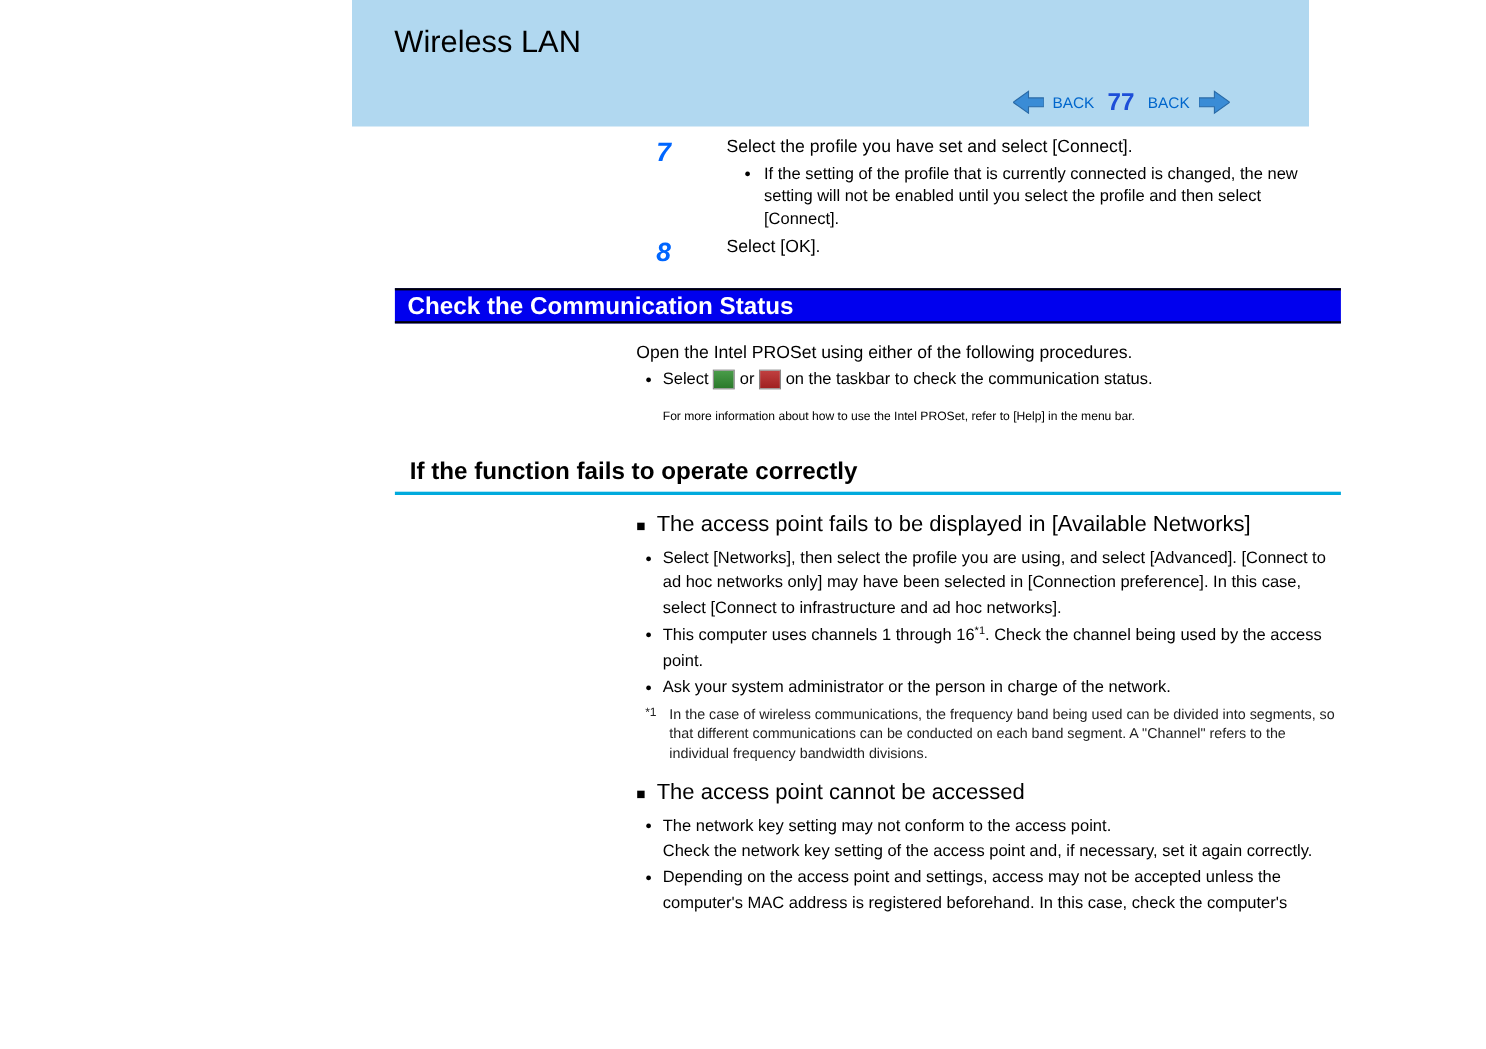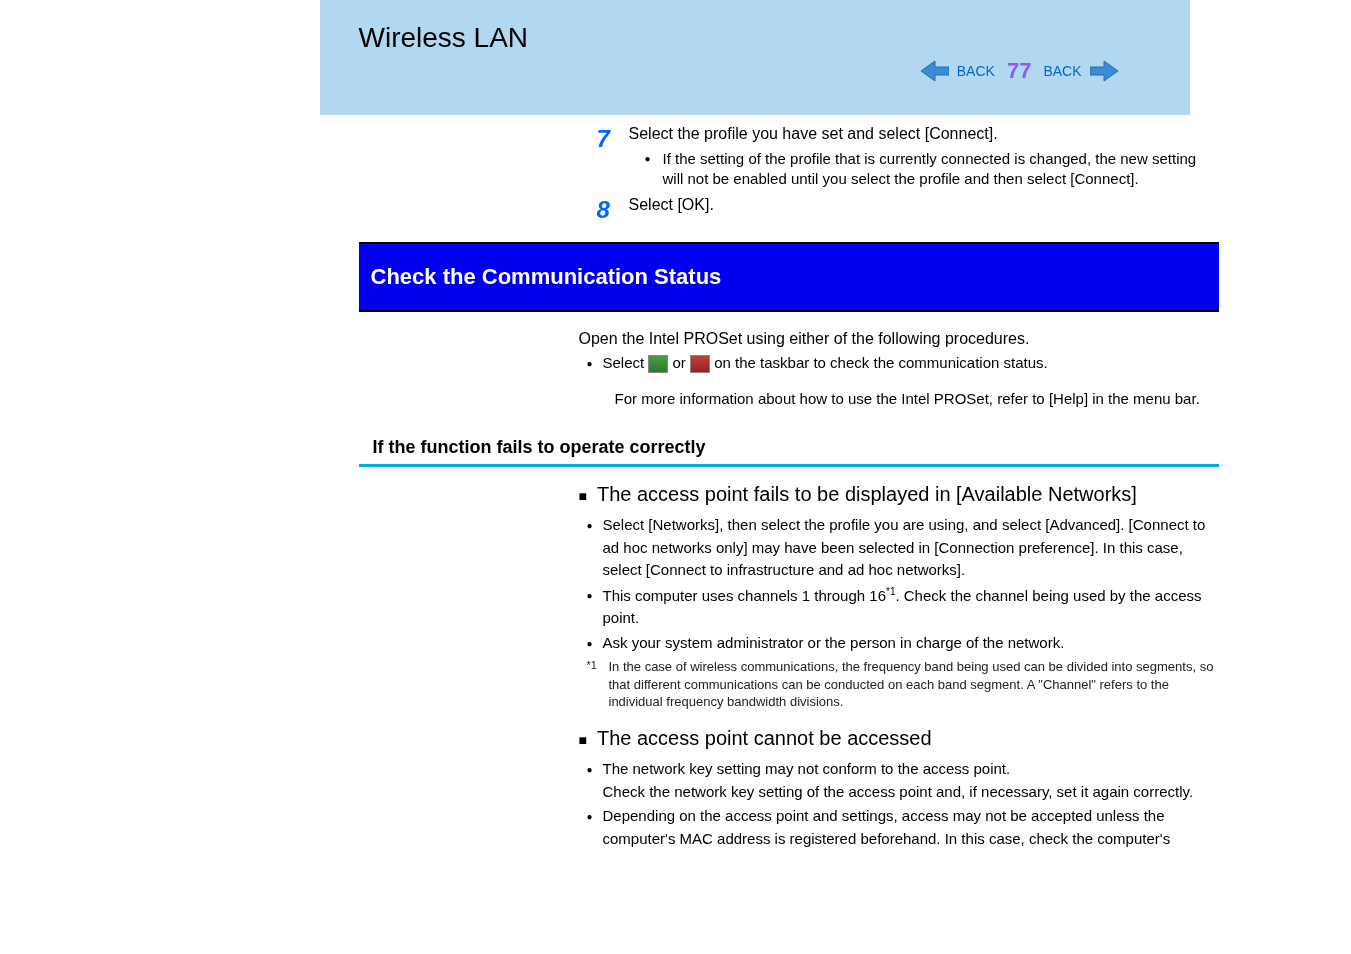--- a/index.html
+++ b/index.html
@@ -1,37 +1,37 @@
 <!DOCTYPE html>
 <html><head>
 <meta charset="utf-8">
 <style>
   * { margin: 0; padding: 0; box-sizing: border-box; }
   body { font-family: Arial, Helvetica, sans-serif; background: #fff; }
   .page { width: 1094px; height: 954px; margin: 0 auto; position: relative; }
   .header-band { background: #b1d8f0; width: 870px; height: 115px; position: absolute; left: 191px; top: 0; }
   .page-title { position: absolute; left: 230px; top: 22px; font-size: 28px; color: #000; font-weight: normal; }
-  .nav-bar { position: absolute; right: 105px; top: 58px; display: flex; align-items: center; gap: 8px;}
+  .nav-bar { position: absolute; right: 105px; top: 80px; display: flex; align-items: center; gap: 8px;}
   .nav-link { color: #0066cc; font-size: 14px; }
-  .page-num { font-weight: bold; font-size: 22px; color: #8b5cf6; padding: 0 4px; }
+  .page-num { font-weight: bold; font-size: 22px; color: #1d4ed8; padding: 0 4px; }
   .content { position: absolute; left: 230px; top: 125px; width: 860px; }
   .step-row { display: flex; margin-bottom: 6px; }
   .step-num { color: #0066ff; font-style: italic; font-weight: bold; font-size: 24px; width: 270px; text-align: left; padding-left: 238px;}
-  .step-body { flex: 1; font-size: 16px; color: #000; }
+  .step-body { flex: 1; font-size: 16px; color: #000; margin-left: 32px; }
   .step-bullet { font-size: 15px; margin-left: 20px; position: relative; padding-left: 14px; margin-top: 6px; line-height: 1.35; }
   .step-bullet::before { content: "●"; position: absolute; left: -4px; font-size: 10px; top: 3px; }
-  .section-bar { background: #0000ee; color: #fff; font-size: 22px; font-weight: bold; padding: 20px 12px; margin-top: 18px; margin-bottom: 16px; border-top: 2px solid #000; border-bottom: 2px solid #000;}
+  .section-bar { background: #0000ee; color: #fff; font-size: 22px; font-weight: bold; padding: 1px 12px; margin-top: 18px; margin-bottom: 16px; border-top: 2px solid #000; border-bottom: 2px solid #000;}
   .body-text { font-size: 16px; margin-left: 220px; line-height: 1.4; }
   .bullet-item { position: relative; padding-left: 24px; margin-top: 2px; font-size: 15px; line-height: 1.5; }
   .bullet-item::before { content: "●"; position: absolute; left: 8px; font-size: 10px; top: 4px; }
   .inline-icon { display: inline-block; width: 20px; height: 18px; vertical-align: middle; border: 1px solid #888; }
   .icon-on { background: linear-gradient(#4a9c4a,#2a7a2a); }
   .icon-off { background: linear-gradient(#c04040,#a02020); }
-  .para { margin-top: 16px; font-size: 15px; margin-left: 12px; }
-  .subsection { font-size: 18px; color: #000; margin-top: 30px; padding-left: 14px; border-bottom: 3px solid #00aadd; padding-bottom: 6px;}
+  .para { margin-top: 16px; font-size: 11px; }
+  .subsection { font-size: 22px; color: #000; margin-top: 30px; padding-left: 14px; border-bottom: 3px solid #00aadd; padding-bottom: 6px;}
   .body-indent { margin-left: 220px; }
   .square-head { display: flex; align-items: baseline; gap: 10px; margin-top: 16px; margin-bottom: 8px; }
   .square-head .sq { font-size: 14px; }
   .square-head .txt { font-size: 20px; }
   .footnote { font-size: 13px; color: #222; position: relative; padding-left: 30px; line-height: 1.35; margin-top: 4px;}
   .footnote .fn-mark { position: absolute; left: 8px; top: 0; font-size: 11px;}
   .sup { font-size: 10px; vertical-align: super; }
   .arrow-svg { display:block; }
 </style>
 </head>

